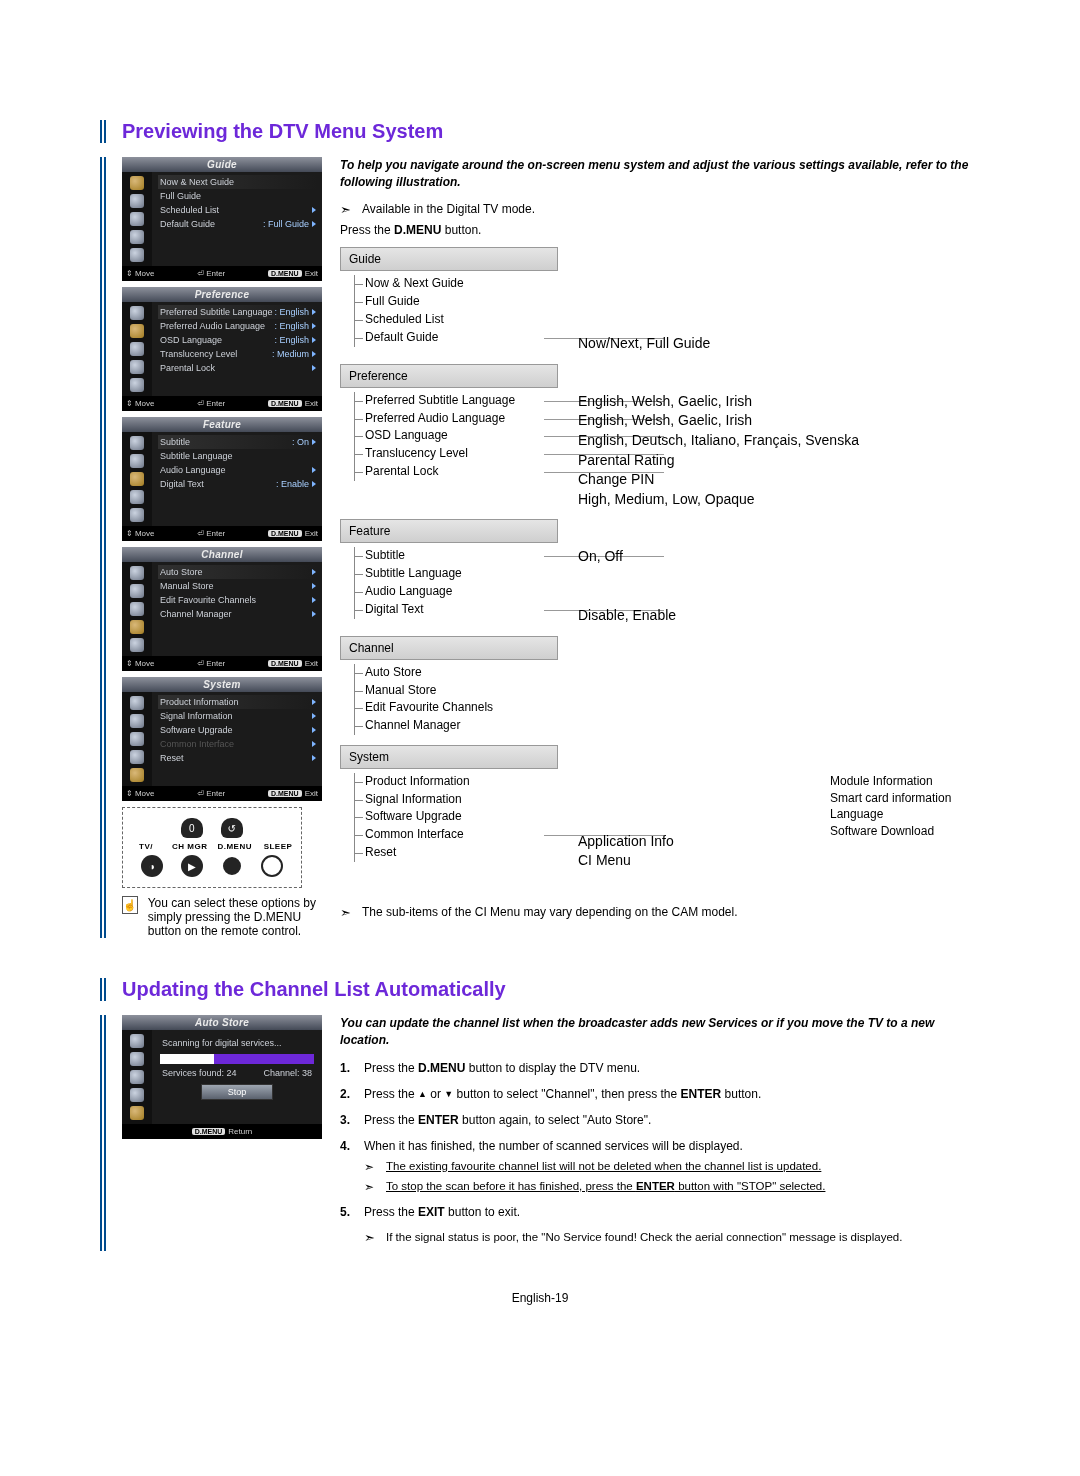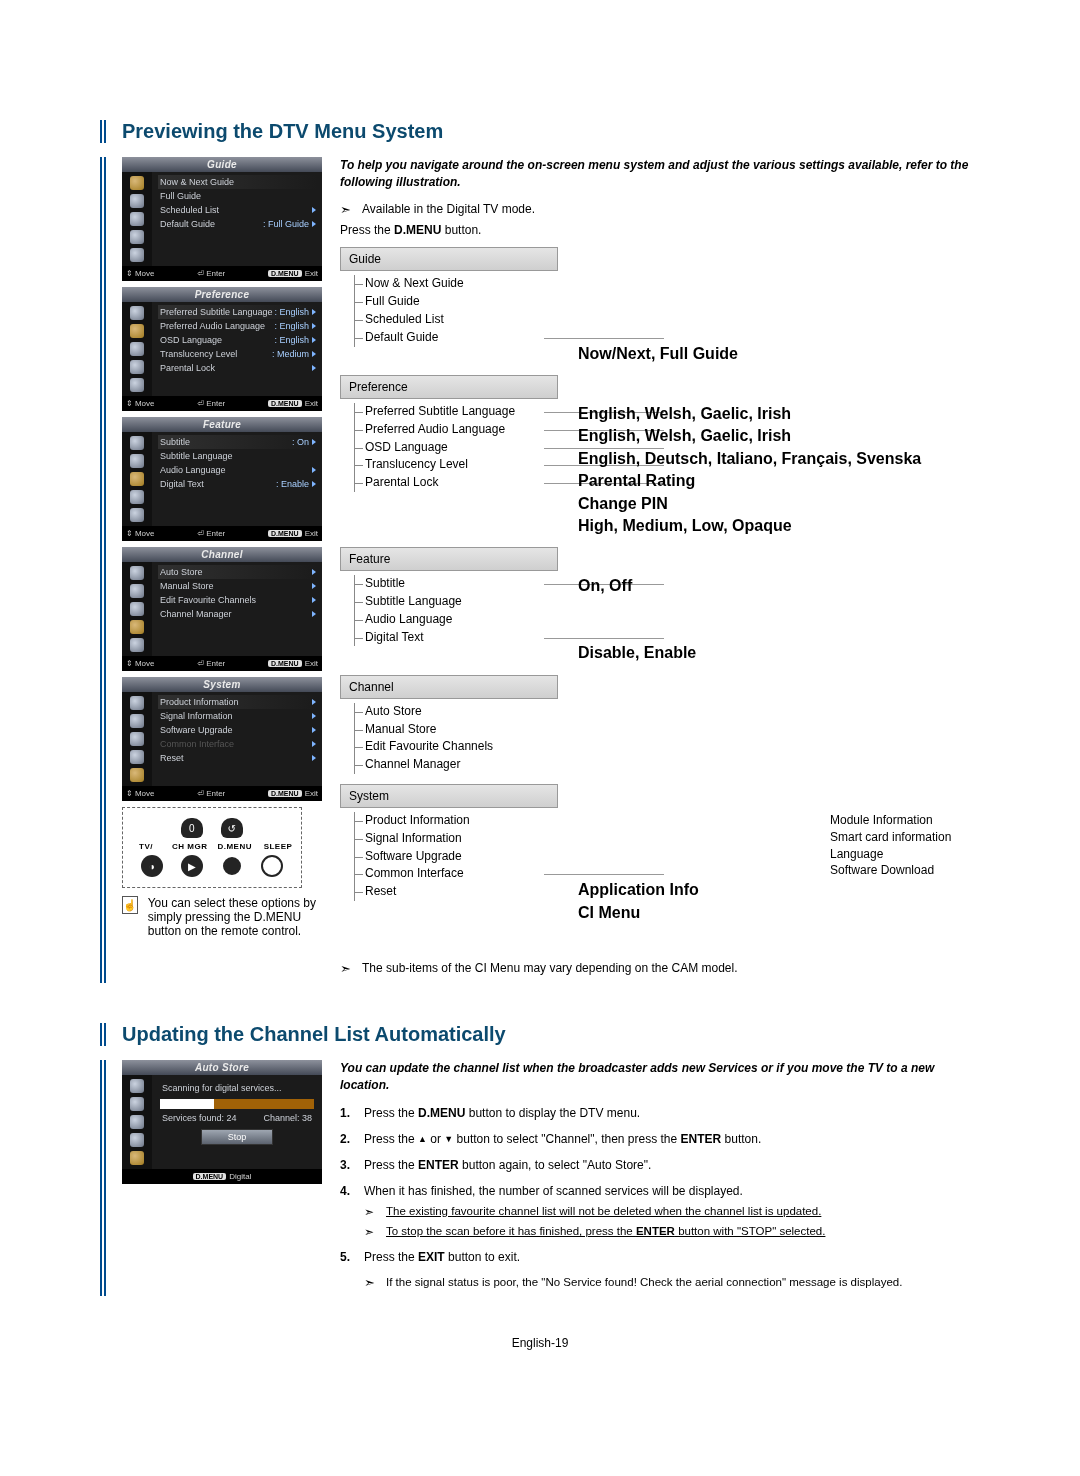--- a/index.html
+++ b/index.html
@@ -13,21 +13,21 @@
   .page {
     width: 1080px;
     margin: 0 auto;
     padding: 120px 100px 60px 100px;
     box-sizing: border-box;
     position: relative;
   }
   .section-title {
     font-size: 20px;
     font-weight: bold;
-    color: #0c4a6e;
+    color: #6d28d9;
     margin: 0 0 14px 0;
     border-left: 6px double #004b8d;
     padding-left: 16px;
   }
   .section-body {
     display: flex;
     gap: 18px;
     border-left: 6px double #004b8d;
     padding-left: 16px;
     margin-bottom: 40px;
@@ -160,21 +160,21 @@
     border-top: 1px solid #888;
   }
   .tree-items .item.link::after {
     content: "";
     position: absolute;
     left: 100%;
     top: 9px;
     width: 120px;
     border-top: 1px solid #999;
   }
-  .tree-vals { flex: 1; font-size: 16px; line-height: 1.4; padding-left: 10px; font-weight: bold; }
+  .tree-vals { flex: 1; font-size: 14px; line-height: 1.4; padding-left: 10px; }
   .tree-vals .valrow { position: relative; padding-left: 0; }
   .extra-col { flex: 0 0 150px; font-size: 12px; line-height: 1.4; }
 
   
   .remote-box {
     border: 1px dashed #666;
     margin-top: 4px;
     padding: 6px;
     width: 166px;
     text-align: center;
@@ -206,21 +206,21 @@
   .olist { list-style: none; padding: 0; margin: 0; counter-reset: step; }
   .olist li { counter-increment: step; position: relative; padding-left: 24px; margin-bottom: 8px; line-height: 1.5; }
   .olist li::before { content: counter(step) "."; font-weight: bold; position: absolute; left: 0; }
   .sub-arrow { padding-left: 22px; position: relative; margin: 3px 0; font-size: 11.5px; text-decoration: underline; }
   .sub-arrow::before { content: "➣"; position: absolute; left: 0; top: 0; font-size: 12px; }
   .tri { display:inline-block; font-size:9px; position:relative; top:-1px; }
 
   .pagefoot { text-align:center; font-size:12px; margin-top:20px; }
 
   
-  .pbar { background:#a16207; height:10px; position:relative; margin:4px 0 2px 0; }
+  .pbar { background:#6d28d9; height:10px; position:relative; margin:4px 0 2px 0; }
   .pbar-fill { background:#fff; height:100%; width:35%; }
   .pbar-label { position:absolute; right:-28px; top:-1px; color:#fff; font-size:9px; }
   .stop-btn { background:linear-gradient(#9ea6b1,#5b626e); color:#fff; font-size:9px; padding:2px 26px; margin:4px auto 0 auto; display:table; border:1px solid #333; }
 </style>
 </head>
 <body>
 
 <div class="page">
 
   <h2 class="section-title">Previewing the DTV Menu System</h2>
@@ -604,21 +604,21 @@
             <div class="panel-row">
               <span>Services found: 24</span>
               <span>Channel: 38</span>
             </div>
             <div class="stop-btn">Stop</div>
           </div>
         </div>
         <div class="panel-foot" style="justify-content:center">
           <span class="key">
               <span class="badge-dmenu">D.MENU</span> 
-              <span>Digital</span>
+              <span>Return</span>
             </span>
         </div>
       </div>
     </div>
 
     <div class="right-col">
       <div class="intro-ital">You can update the channel list when the broadcaster adds new Services or if you move the TV to a new location.</div>
       <ol class="olist">
         <li><span>Press the </span><b>D.MENU</b><span> button to display the DTV menu.</span></li>
         <li><span>Press the </span><span class="tri">▲</span><span> or </span><span class="tri">▼</span><span> button to select "Channel", then press the </span><b>ENTER</b><span> button.</span></li>

